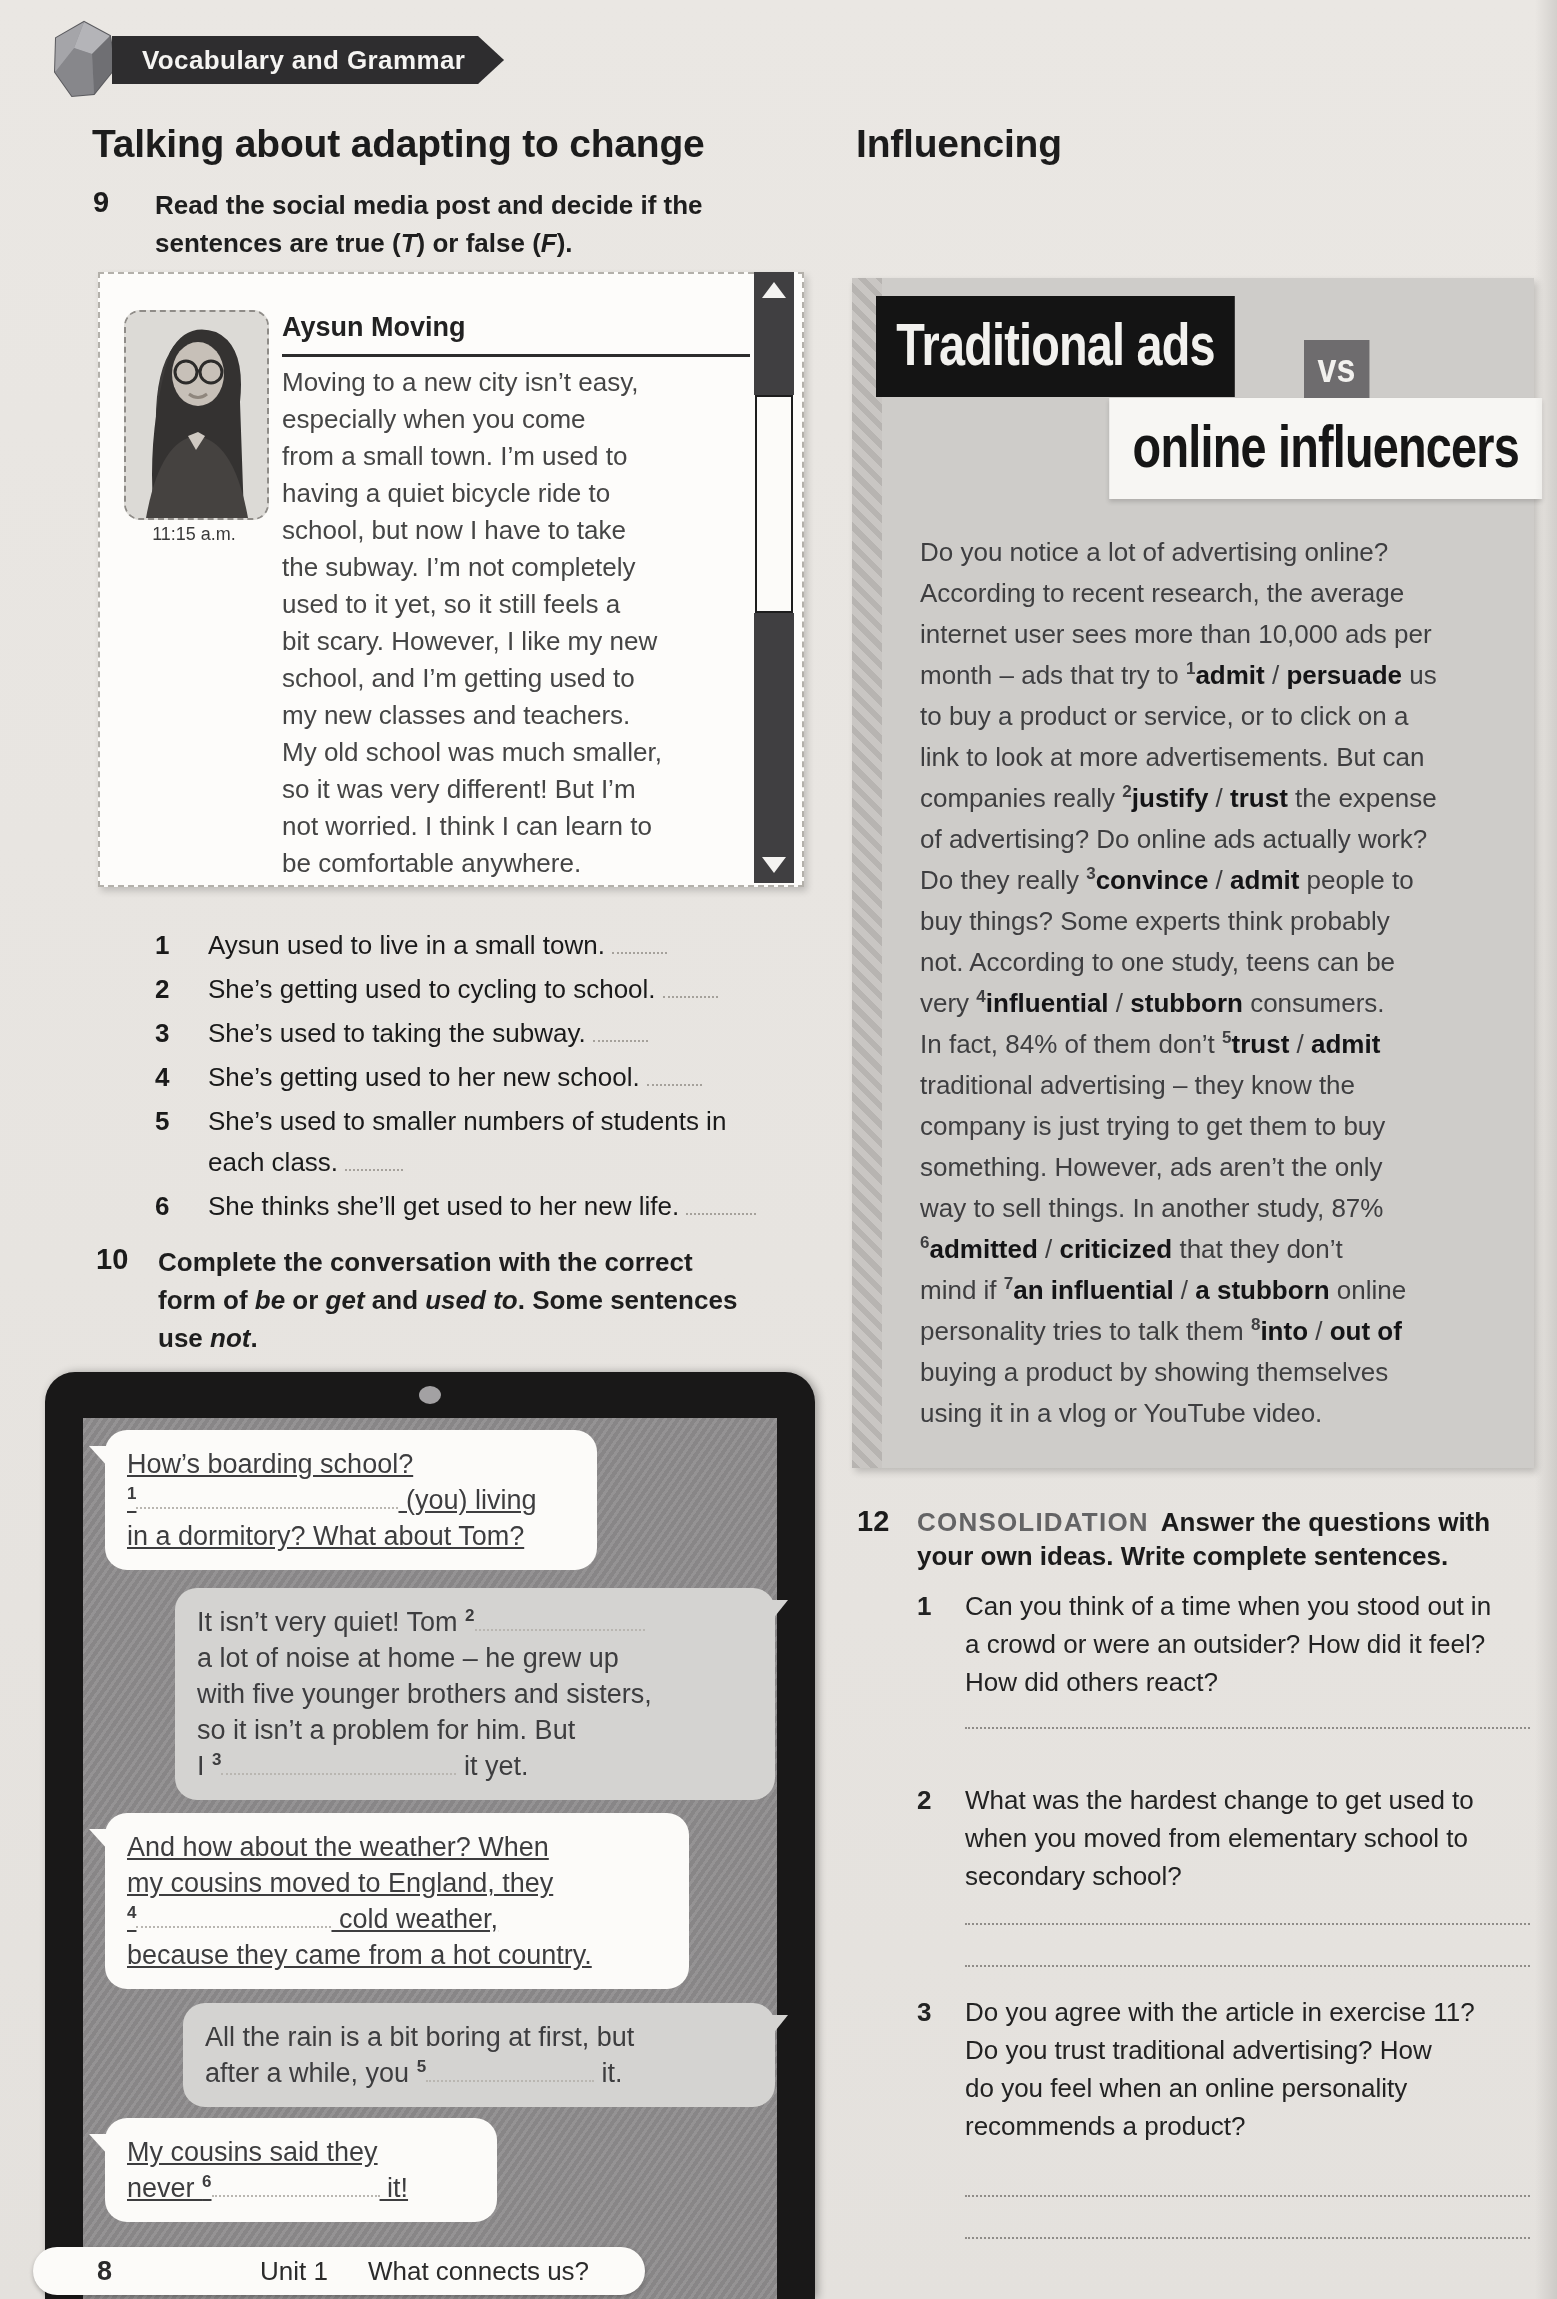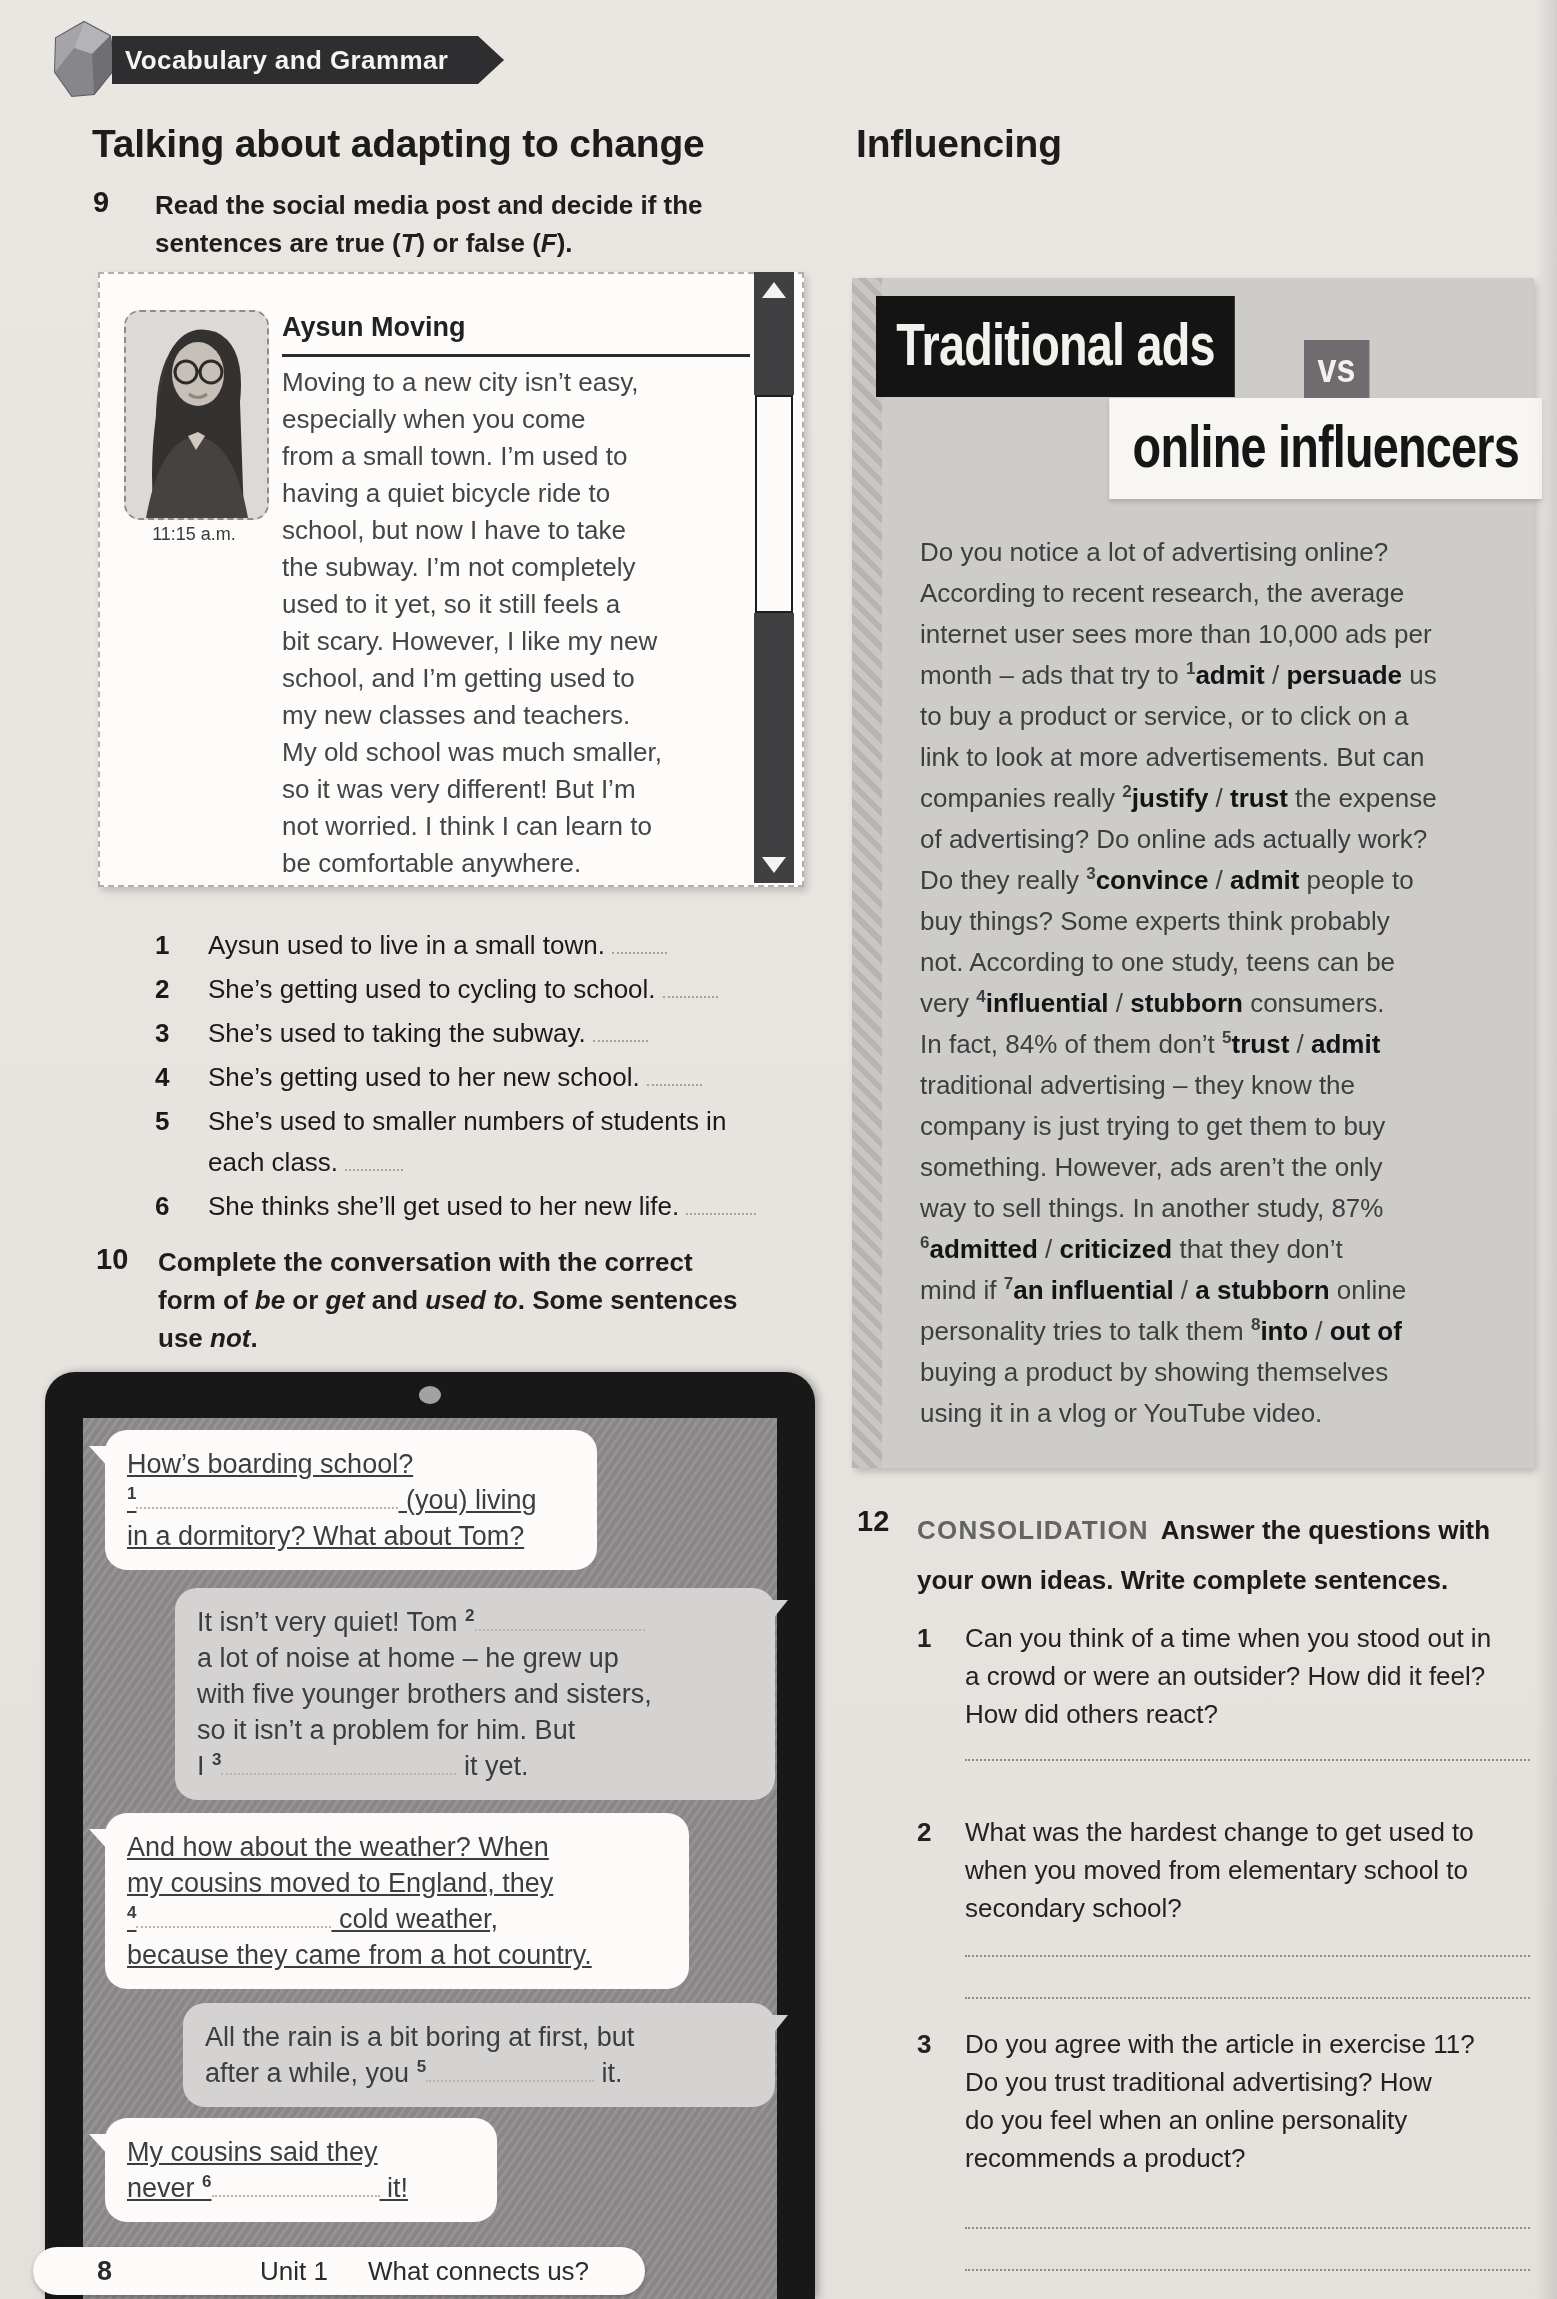--- a/index.html
+++ b/index.html
@@ -8,21 +8,21 @@
     background:linear-gradient(180deg,#eae7e3 0%,#e7e4e0 55%,#e4e1dd 100%);
     font-family:"Liberation Sans", sans-serif; color:#1b1b1b;
   }
   .edge-shade{position:absolute;right:0;top:0;width:22px;height:100%;
     background:linear-gradient(90deg,rgba(0,0,0,0),rgba(0,0,0,.10));}
   
   .gem{position:absolute;left:52px;top:20px;}
   .banner{position:absolute;left:112px;top:36px;width:392px;height:48px;background:#2e2d2f;
     clip-path:polygon(0 0,calc(100% - 26px) 0,100% 50%,calc(100% - 26px) 100%,0 100%);
     display:flex;align-items:center;box-shadow:2px 3px 4px rgba(0,0,0,.25);}
-  .banner span{color:#f5f4f2;font-weight:700;font-size:26px;letter-spacing:.4px;padding-left:13px;}
+  .banner span{color:#f5f4f2;font-weight:700;font-size:26px;letter-spacing:.4px;padding-left:30px;}
   
   .h-section{position:absolute;font-size:39px;font-weight:700;color:#1c1c1c;letter-spacing:-.2px;text-align:right;}
   .ex{position:absolute;display:flex;}
   .ex .num{font-size:29px;font-weight:700;flex:0 0 62px;}
   .ex .ins{font-size:26px;font-weight:700;line-height:38px;color:#1e1e1e;}
   sup{font-size:17px;font-weight:700;line-height:0;vertical-align:super;}
   .blank{display:inline-block;height:15px;border-bottom:2px dotted #a5a19b;}
   
   .post-card{position:absolute;left:98px;top:272px;width:702px;height:611px;background:#fdfcfa;
     border:2px dashed #b3b0aa;box-shadow:3px 4px 7px rgba(0,0,0,.18);}
@@ -85,21 +85,21 @@
     padding:6px 16px 10px;font-size:40px;font-weight:700;transform:scaleX(.85);transform-origin:left top;}
   .t-white{position:absolute;right:-8px;top:120px;background:#f7f6f3;color:#161616;
     padding:14px 30px 18px;font-size:60px;font-weight:700;letter-spacing:-1px;
     transform:scaleX(.78);transform-origin:right top;white-space:nowrap;box-shadow:0 3px 5px rgba(0,0,0,.15);}
   .art-body{position:absolute;left:68px;top:254px;width:600px;font-size:26px;line-height:41px;color:#3e3e40;}
   .art-body b{color:#141416;}
   
   .ex12{position:absolute;left:852px;top:1505px;width:690px;}
   .ex12 .hdr{display:flex;}
   .ex12 .hdr .num{flex:0 0 60px;margin-left:5px;font-size:29px;font-weight:700;}
-  .ex12 .hdr .ins{font-size:26px;font-weight:700;line-height:50px;}
+  .ex12 .hdr .ins{font-size:26px;font-weight:700;line-height:34px;}
   .consol{color:#4e4e50;letter-spacing:1.2px;margin-right:12px;opacity:.85;}
   .q{display:flex;margin-left:65px;font-size:26px;line-height:38px;color:#222;}
   .q .num{flex:0 0 48px;font-weight:700;}
   .q .txt{width:570px;}
   .rule{margin-left:113px;width:565px;border-bottom:2px dotted #8f8c88;height:0;}
   .mt14{margin-top:14px;} .mt26{margin-top:26px;} .mt28{margin-top:28px;}
   .mt40{margin-top:40px;} .mt50{margin-top:50px;} .mt52{margin-top:52px;}
   i{font-style:italic;}
 </style>
 </head>

